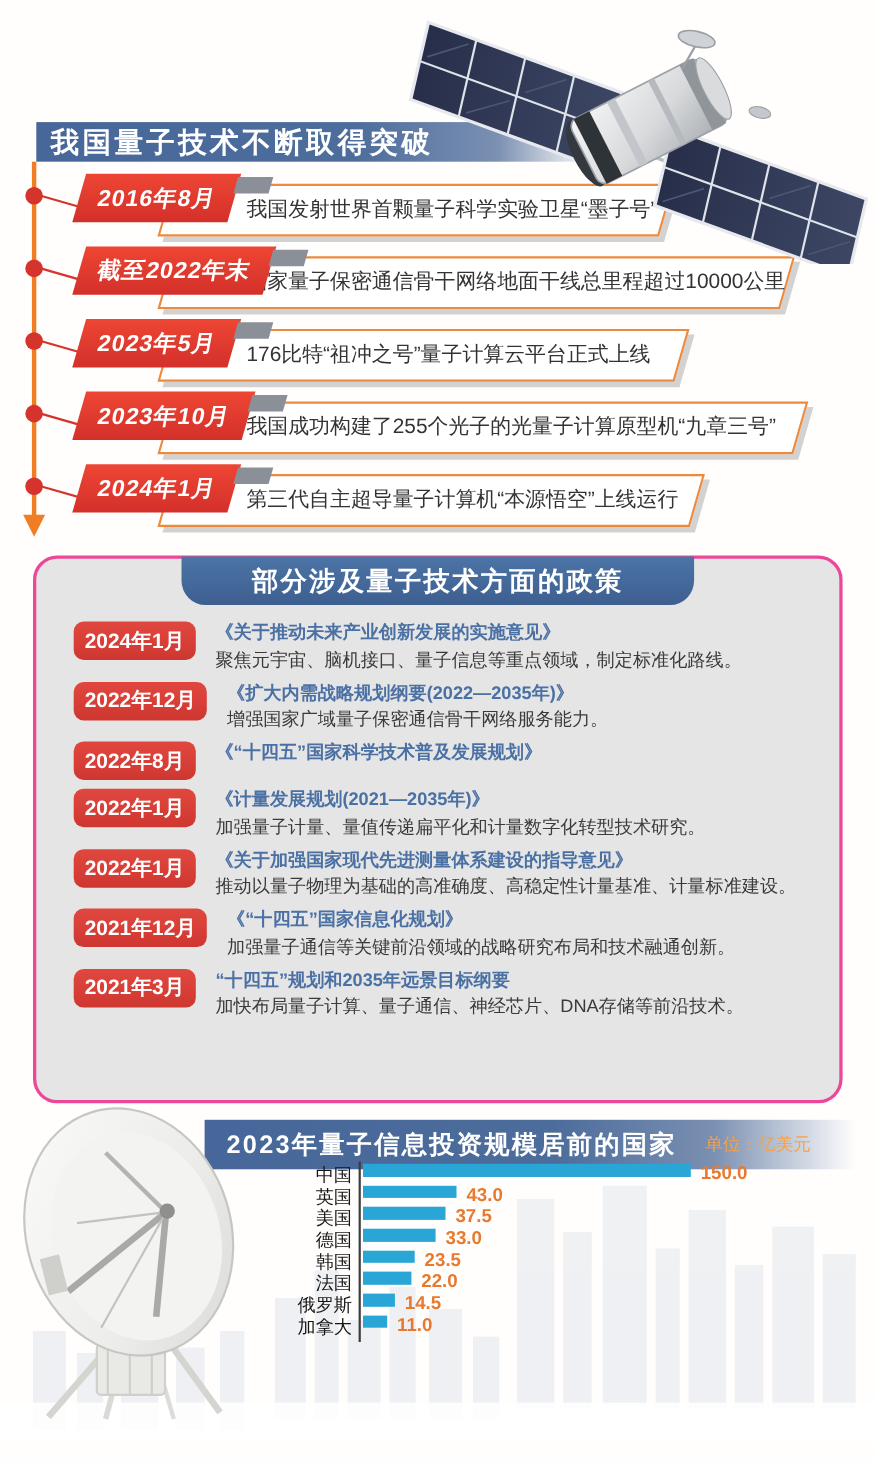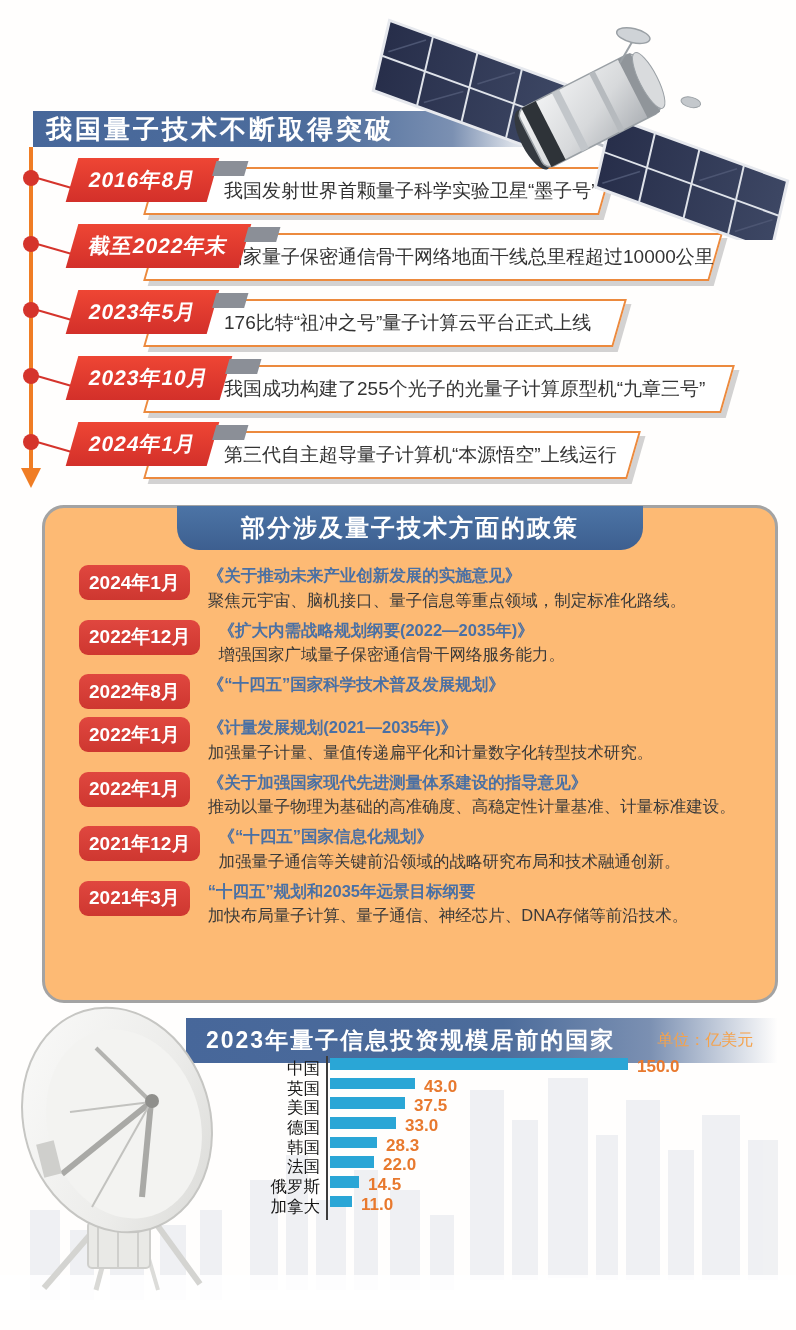--- a/index.html
+++ b/index.html
@@ -34,39 +34,39 @@
     transform:skewX(-16deg);box-shadow:6px 5px 0 rgba(140,140,140,.38);}
   .tl-ribbon .rtxt{display:block;transform:skewX(16deg);line-height:44px;font-size:19px;color:#333;
     white-space:nowrap;padding-left:72px;}
   .rw1{width:452px;}.rw2{width:562px;}.rw3{width:466px;}.rw4{width:574px;}.rw5{width:480px;}
   .tl-flag{position:absolute;left:72px;top:0;height:44px;background:linear-gradient(#ee4634,#d3302a);
     transform:skewX(-16deg);z-index:2;display:flex;align-items:center;padding:0 17px;}
   .tl-flag::after{content:"";position:absolute;top:3px;right:-30px;width:32px;height:15px;background:#8b8f97;z-index:-1;}
   .tl-flag .ftxt{transform:skewX(6deg);color:#fff;font-weight:bold;font-size:21px;letter-spacing:1px;white-space:nowrap;}
 
   
-  .policy{position:absolute;left:30px;top:505px;width:730px;height:492px;border:3px solid #a3a3a3;
-    border-radius:22px;background:#fdba74;z-index:2;margin-left:12px;}
+  .policy{position:absolute;left:30px;top:505px;width:730px;height:492px;border:3px solid #ec4899;
+    border-radius:22px;background:#e5e5e5;z-index:2;}
   .policy-tab{position:absolute;left:50%;transform:translateX(-50%);top:-2px;width:466px;height:44px;
     background:linear-gradient(#4c74a6,#3d5f90);border-radius:0 0 22px 22px;
     display:flex;align-items:center;justify-content:center;}
   .policy-tab .ptxt{color:#fff;font-size:24px;font-weight:bold;letter-spacing:2px;white-space:nowrap;}
   .policy-list{position:absolute;left:34px;right:16px;top:57px;display:flex;flex-direction:column;}
   .p-item{display:flex;align-items:flex-start;margin-bottom:8px;}
   .p-badge{flex:0 0 auto;min-width:102px;height:35px;background:linear-gradient(#e0473f,#ce3730);
     border-radius:9px;color:#fff;font-weight:bold;font-size:19px;display:flex;align-items:center;
     justify-content:center;padding:0 10px;box-sizing:border-box;}
   .p-text{margin-left:18px;}
   .p-title{color:#4a70a4;font-weight:bold;font-size:16.5px;line-height:1.32;white-space:nowrap;}
   .p-desc{color:#3a3a3a;font-size:16.5px;line-height:1.32;margin-top:3px;white-space:nowrap;}
 
   
   .chart-banner{position:absolute;left:186px;top:1018px;right:0;height:45px;z-index:2;
     background:linear-gradient(to right,#47679a 0%,#4c6c9b 52%,#7b90b2 76%,rgba(255,255,255,0) 97%);
-    display:flex;align-items:center;gap:16px;}
+    display:flex;align-items:center;}
   .chart-banner .ctitle{color:#fff;font-size:23px;font-weight:bold;letter-spacing:2px;padding-left:20px;white-space:nowrap;}
   .chart-banner .cunit{color:#f5a24b;font-size:16px;margin-left:26px;white-space:nowrap;}
   .chart-axis{position:absolute;left:326px;top:1056px;width:2px;height:164px;background:#3c3c3c;z-index:2;}
   .chart{position:absolute;left:0;top:1058px;width:796px;z-index:2;}
   .c-row{position:relative;height:19.7px;display:flex;align-items:flex-start;padding-left:330px;}
   .c-label{position:absolute;left:170px;width:150px;text-align:right;font-size:16.5px;color:#161616;}
   .c-bar{height:11.5px;background:#2aa6d6;}
   .c-val{margin-left:9px;font-size:17px;font-weight:bold;color:#e8792e;line-height:1;}
 </style>
 </head>
@@ -304,21 +304,21 @@
       <span class="c-val">37.5</span>
     </div>
     <div class="c-row">
       <span class="c-label">德国</span>
       <span class="c-bar" style="width: 66px; background: rgb(42, 166, 214);"></span>
       <span class="c-val">33.0</span>
     </div>
     <div class="c-row">
       <span class="c-label">韩国</span>
       <span class="c-bar" style="width: 47px; background: rgb(42, 166, 214);"></span>
-      <span class="c-val">28.3</span>
+      <span class="c-val">23.5</span>
     </div>
     <div class="c-row">
       <span class="c-label">法国</span>
       <span class="c-bar" style="width: 44px; background: rgb(42, 166, 214);"></span>
       <span class="c-val">22.0</span>
     </div>
     <div class="c-row">
       <span class="c-label">俄罗斯</span>
       <span class="c-bar" style="width: 29px; background: rgb(42, 166, 214);"></span>
       <span class="c-val">14.5</span>

